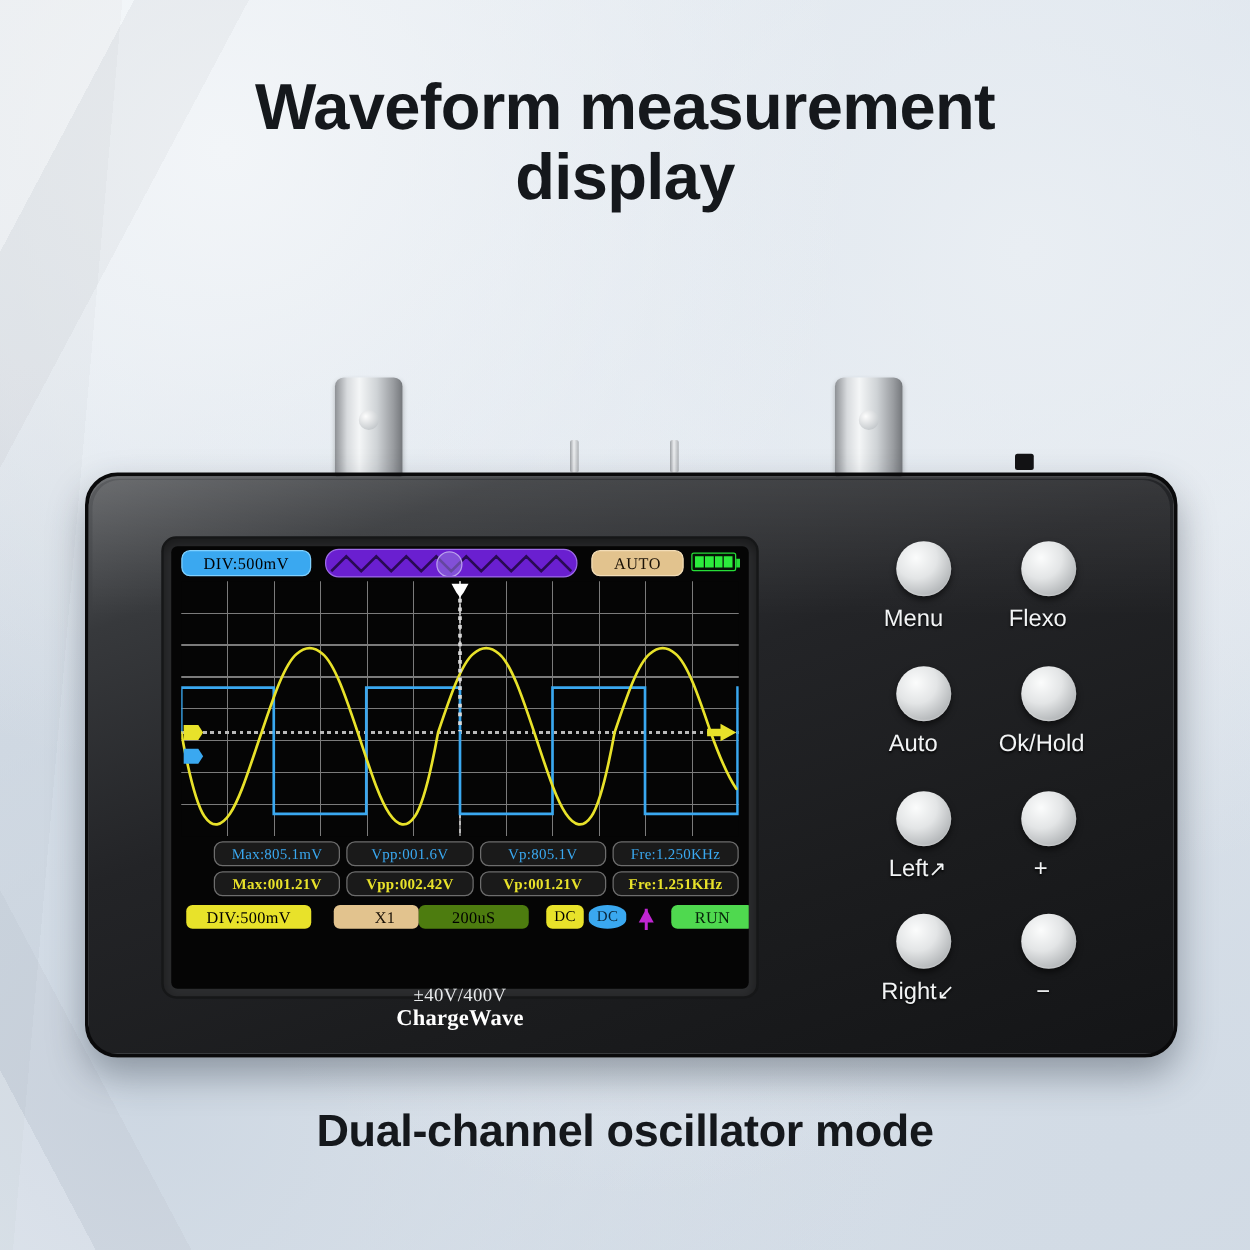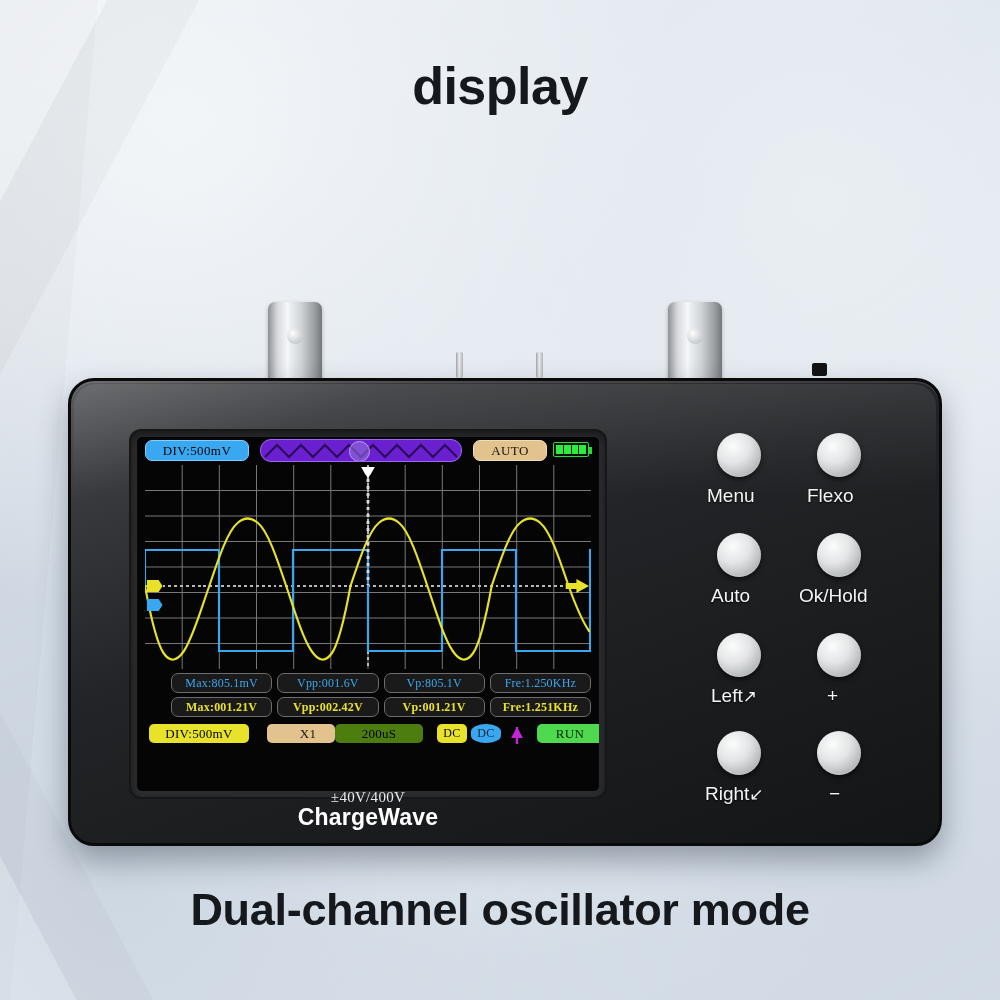--- a/index.html
+++ b/index.html
@@ -31,21 +31,21 @@
 
   
   .title{
     position:absolute;left:0;right:0;top:58px;text-align:center;
     font-size:52px;font-weight:bold;color:#15181c;line-height:1.08;
     letter-spacing:-.5px;z-index:5;
   }
   .title .l2{display:block;}
   .caption{
     position:absolute;left:0;right:0;top:884px;text-align:center;
-    font-size:45px;font-weight:bold;color:#15181c;letter-spacing:-.3px;z-index:5;
+    font-size:36px;font-weight:bold;color:#15181c;letter-spacing:-.3px;z-index:5;
   }
 
   
   .device{
     position:absolute;left:68px;top:378px;width:868px;height:462px;
     border-radius:26px;
     background:linear-gradient(160deg,#5d5f62 0%,#37393c 16%,#232427 42%,#1b1c1e 70%,#141517 100%);
     box-shadow:0 14px 30px rgba(40,50,62,.40), 0 2px 0 rgba(255,255,255,.10) inset;
     border:3px solid #0a0a0b;
     z-index:4;
@@ -178,30 +178,31 @@
 
   
   .brand{
     position:absolute;left:0;right:0;top:408px;text-align:center;z-index:6;
   }
   .brand .volt{
     display:block;font-family:"Liberation Serif", serif;font-size:15px;color:#e8eaec;
     letter-spacing:.3px;
   }
   .brand .nm{
-    display:block;font-family:Liberation Sans, sans-serif;font-size:23px;font-weight:bold;
+    display:block;font-family:Liberation Serif, serif;font-size:18px;font-weight:bold;
     color:#ffffff;letter-spacing:.2px;margin-top:-2px;
   }
 </style>
 </head>
 <body>
 
 <div class="bg"></div>
 
 <div class="title">
+  <span>Waveform measurement</span>
   <span class="l2">display</span>
 </div>
 
 <div class="bnc bnc1">
     <div class="dot"></div>
   </div>
 <div class="bnc bnc2">
     <div class="dot"></div>
   </div>
 <div class="pin pin1"></div>

